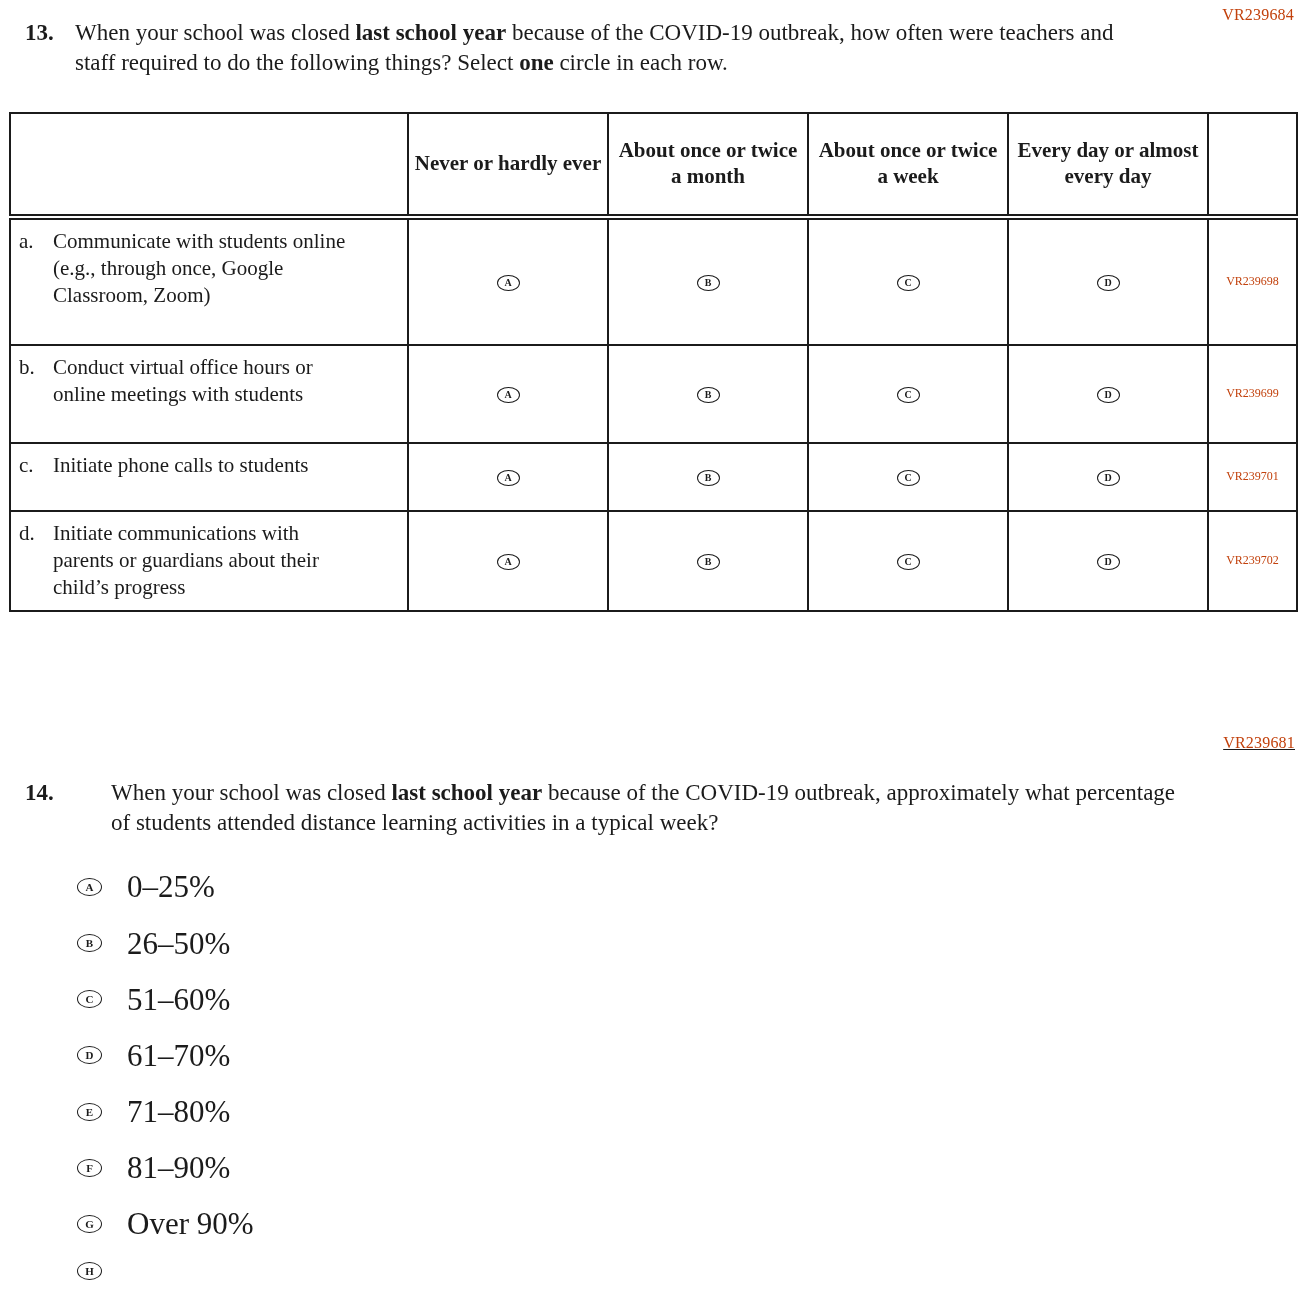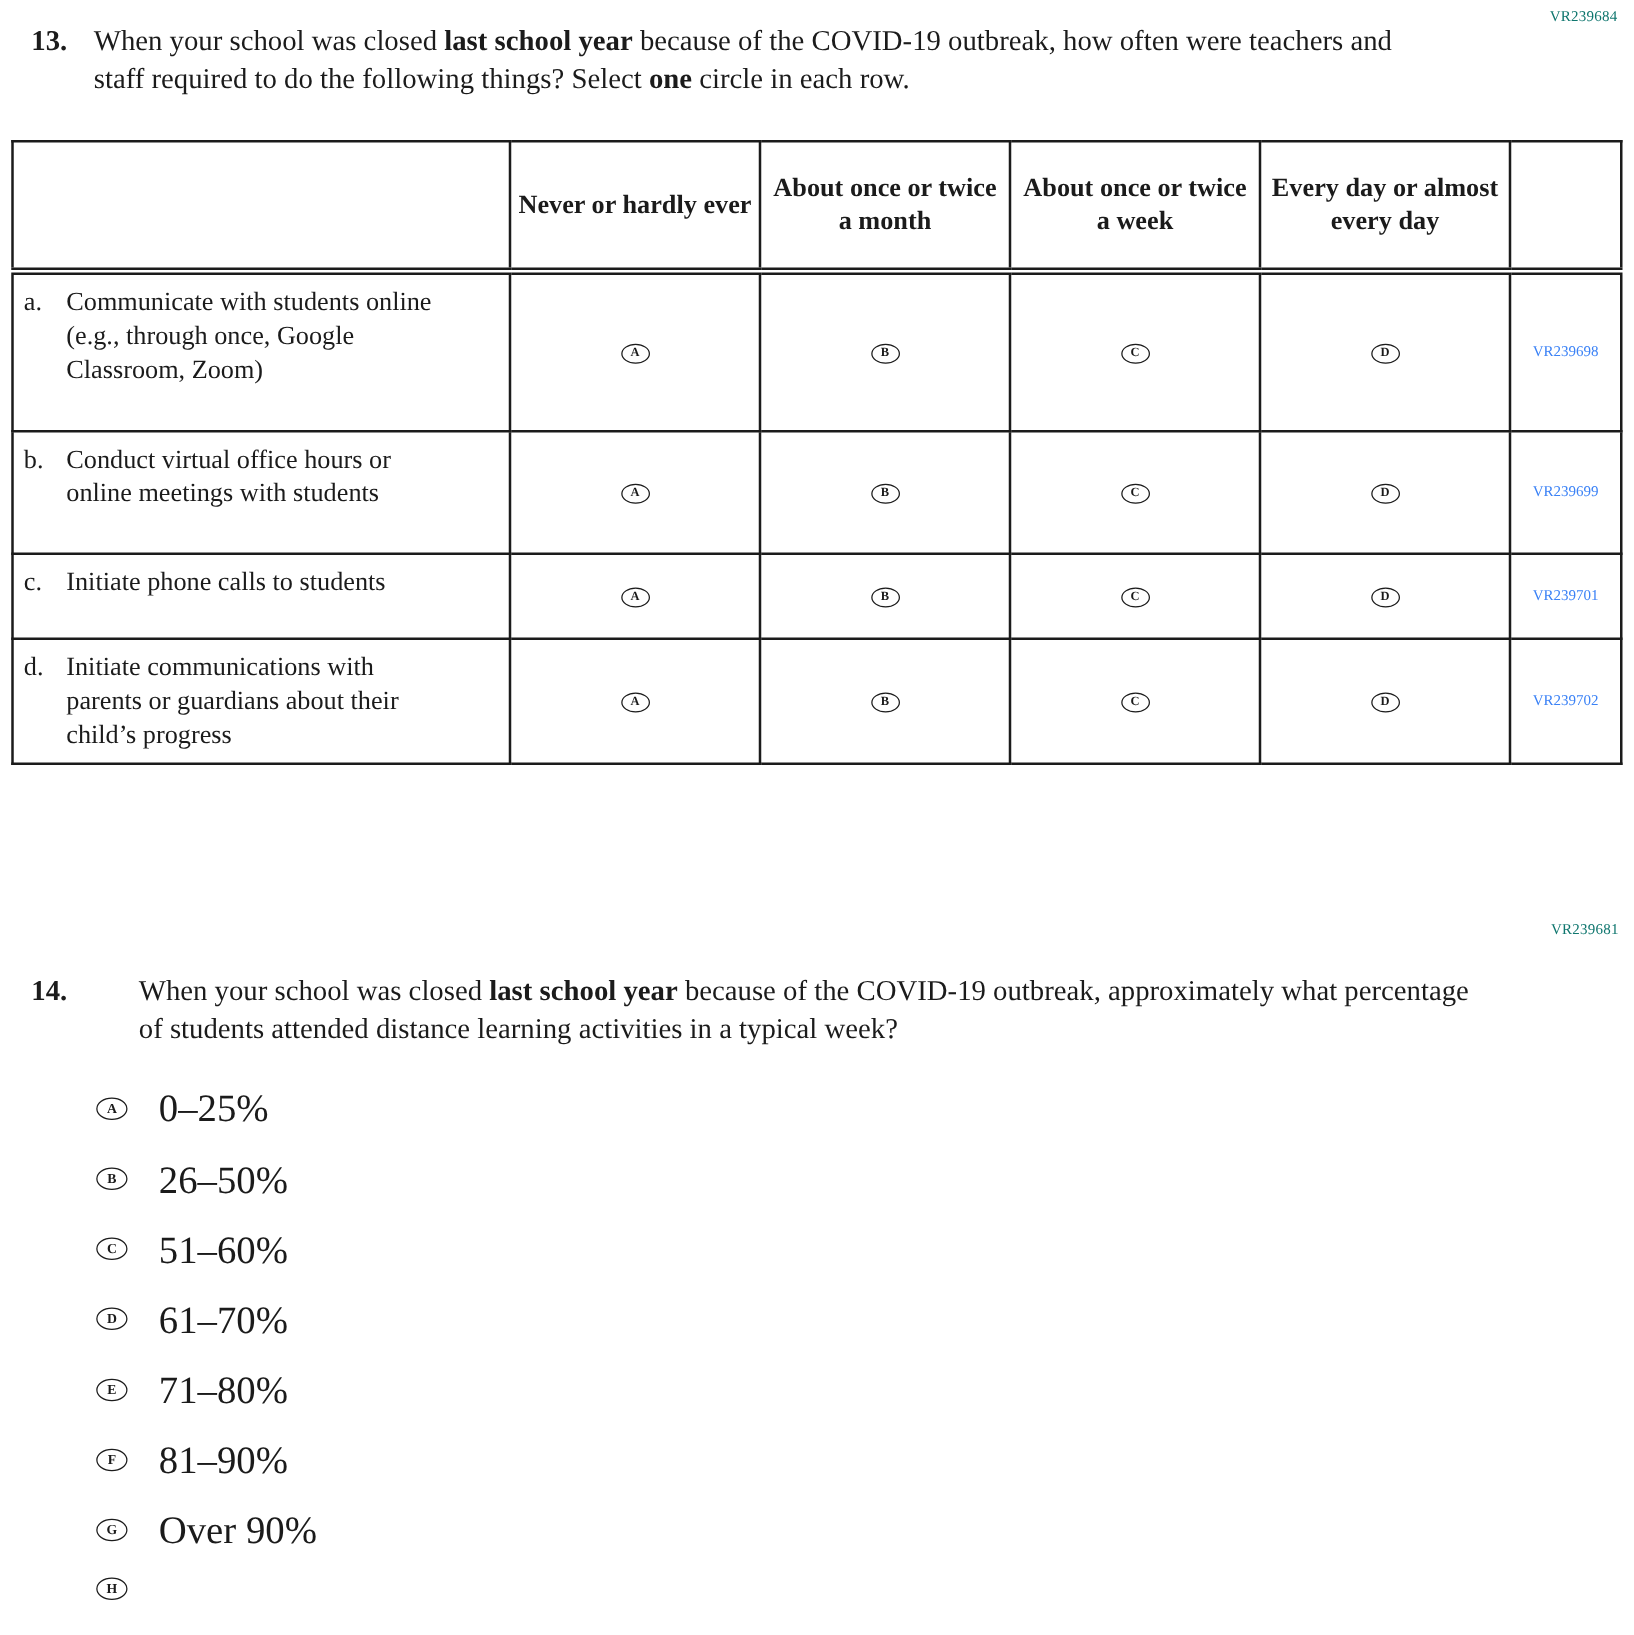--- a/index.html
+++ b/index.html
@@ -5,23 +5,23 @@
   * { margin: 0; padding: 0; box-sizing: border-box; }
   html, body {
     width: 1307px; height: 1308px;
     background: #ffffff;
     color: #1b1b1b;
     font-family: "Liberation Serif", serif;
     overflow: hidden;
   }
   .page { position: relative; width: 1307px; height: 1308px; padding: 6px 9px 0 9px; }
 
-  .vr-code { font-size: 12px; color: #0f766e; letter-spacing: 0.2px; }
+  .vr-code { font-size: 16px; color: #c2410c; letter-spacing: 0.2px; }
   .vr-top { position: absolute; top: 6px; right: 13px; }
-  .vr-mid-wrap { text-align: right; margin: 122px 3px 0 0; }
+  .vr-mid-wrap { text-align: right; margin: 122px 3px 0 0; text-decoration: underline; }
 
   .question { display: flex; padding-left: 16px; }
   .q13 { margin-top: 12px; }
   .q14 { margin-top: 26px; gap: 36px; }
   .qnum { flex: 0 0 50px; font-weight: bold; font-size: 23px; line-height: 1.32; }
   .qtext { font-size: 23px; line-height: 1.32; width: 1075px; }
   .bold { font-weight: bold; }
 
   table.grid {
     border-collapse: collapse;
@@ -36,21 +36,21 @@
     line-height: 1.22;
     text-align: center; vertical-align: middle;
     padding: 6px 4px;
     height: 104px;
   }
   td.label-cell { padding: 8px 6px 8px 8px; font-size: 21px; vertical-align: top; }
   .row-flex { display: flex; }
   .row-letter { flex: 0 0 34px; line-height: 1.3; }
   .row-label { flex: 1; line-height: 1.3; max-width: 300px; }
   td.opt-cell { text-align: center; vertical-align: middle; }
-  td.vr-cell { text-align: center; vertical-align: middle; font-size: 12px; padding: 2px; color: #3b82f6; }
+  td.vr-cell { text-align: center; vertical-align: middle; font-size: 12px; padding: 2px; color: #c2410c; }
 
   .circle {
     display: inline-flex; align-items: center; justify-content: center;
     border: 1.6px solid #1b1b1b; border-radius: 50%;
     font-weight: bold; color: #1b1b1b; background: #fff;
   }
   .circle-sm { width: 23px; height: 16px; font-size: 10px; }
   .circle-lg { width: 25px; height: 18px; font-size: 11px; }
 
   .options { margin-top: 30px; padding-left: 68px; }

